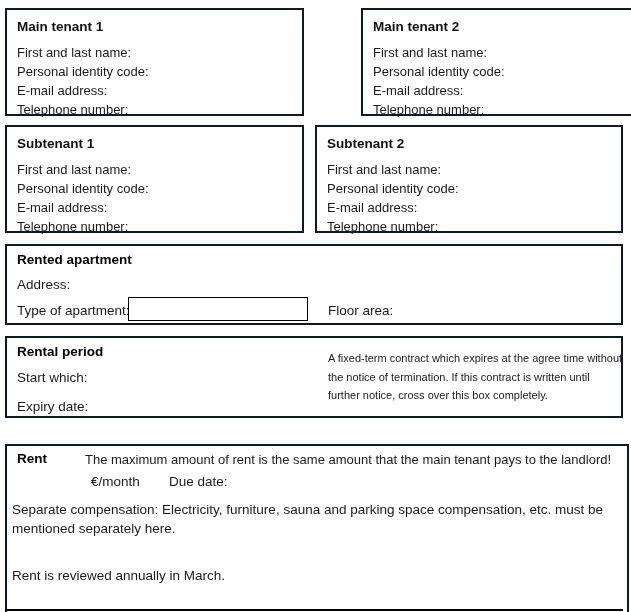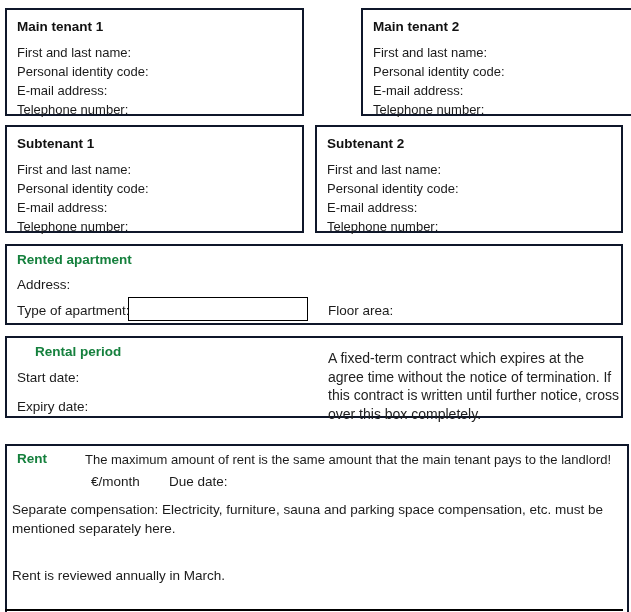--- a/index.html
+++ b/index.html
@@ -31,26 +31,26 @@
     color: #111111;
   }
   .tbox-fields {
     position: absolute;
     left: 10px;
     top: 33px;
     font-size: 13px;
     line-height: 19px;
   }
   .abs { position: absolute; }
-  .b { font-weight: bold; color: #15803d; }
+  .b { font-weight: bold; color: #000000; }
   .t13 { font-size: 13px; }
   .t135 { font-size: 13.5px; }
   .title-size { font-size: 13.5px; }
   .note-small {
-    font-size: 14px;
+    font-size: 11px;
     line-height: 18.5px;
     color: #222222;
     width: 295px;
   }
   .input-box {
     position: absolute;
     border: 1.5px solid #000000;
     background: #ffffff;
     box-sizing: border-box;
   }
@@ -114,22 +114,22 @@
 
   <div class="box" style="left:5px; top:244px; width:618px; height:81px;">
     <div class="abs b title-size" style="left:10px; top:6px;">Rented apartment</div>
     <div class="abs t135" style="left:10px; top:31px;">Address:</div>
     <div class="abs t135" style="left:10px; top:57px;">Type of apartment:</div>
     <div class="input-box" style="left:121px; top:51px; width:180px; height:24px;"></div>
     <div class="abs t135" style="left:313px; top:57px;margin-left:8px;">Floor area:</div>
   </div>
 
   <div class="box" style="left:5px; top:336px; width:618px; height:82px;">
-    <div class="abs b title-size" style="left:28px; top:6px;">Rental period</div>
-    <div class="abs t135" style="left:10px; top:32px;">Start date:</div>
+    <div class="abs b title-size" style="left:10px; top:6px;">Rental period</div>
+    <div class="abs t135" style="left:10px; top:32px;">Start which:</div>
     <div class="abs t135" style="left:10px; top:61px;">Expiry date:</div>
     <div class="abs note-small" style="left:321px; top:11px;">A fixed-term contract which expires at the agree time without the notice of termination. If this contract is written until further notice, cross over this box completely.</div>
   </div>
 
   <div class="box" style="left:5px; top:444px; width:624px; height:173px;">
     <div class="abs b title-size" style="left:10px; top:5px;">Rent</div>
     <div class="abs t13" style="left:78px; top:6px;">The maximum amount of rent is the same amount that the main tenant pays to the landlord!</div>
     <div class="abs t135" style="left:84px; top:28px;">€/month</div>
     <div class="abs t135" style="left:162px; top:28px;">Due date:</div>
     <div class="abs t135 line2" style="left:5px; top:54px; width:600px;">Separate compensation: Electricity, furniture, sauna and parking space compensation, etc. must be mentioned separately here.</div>

